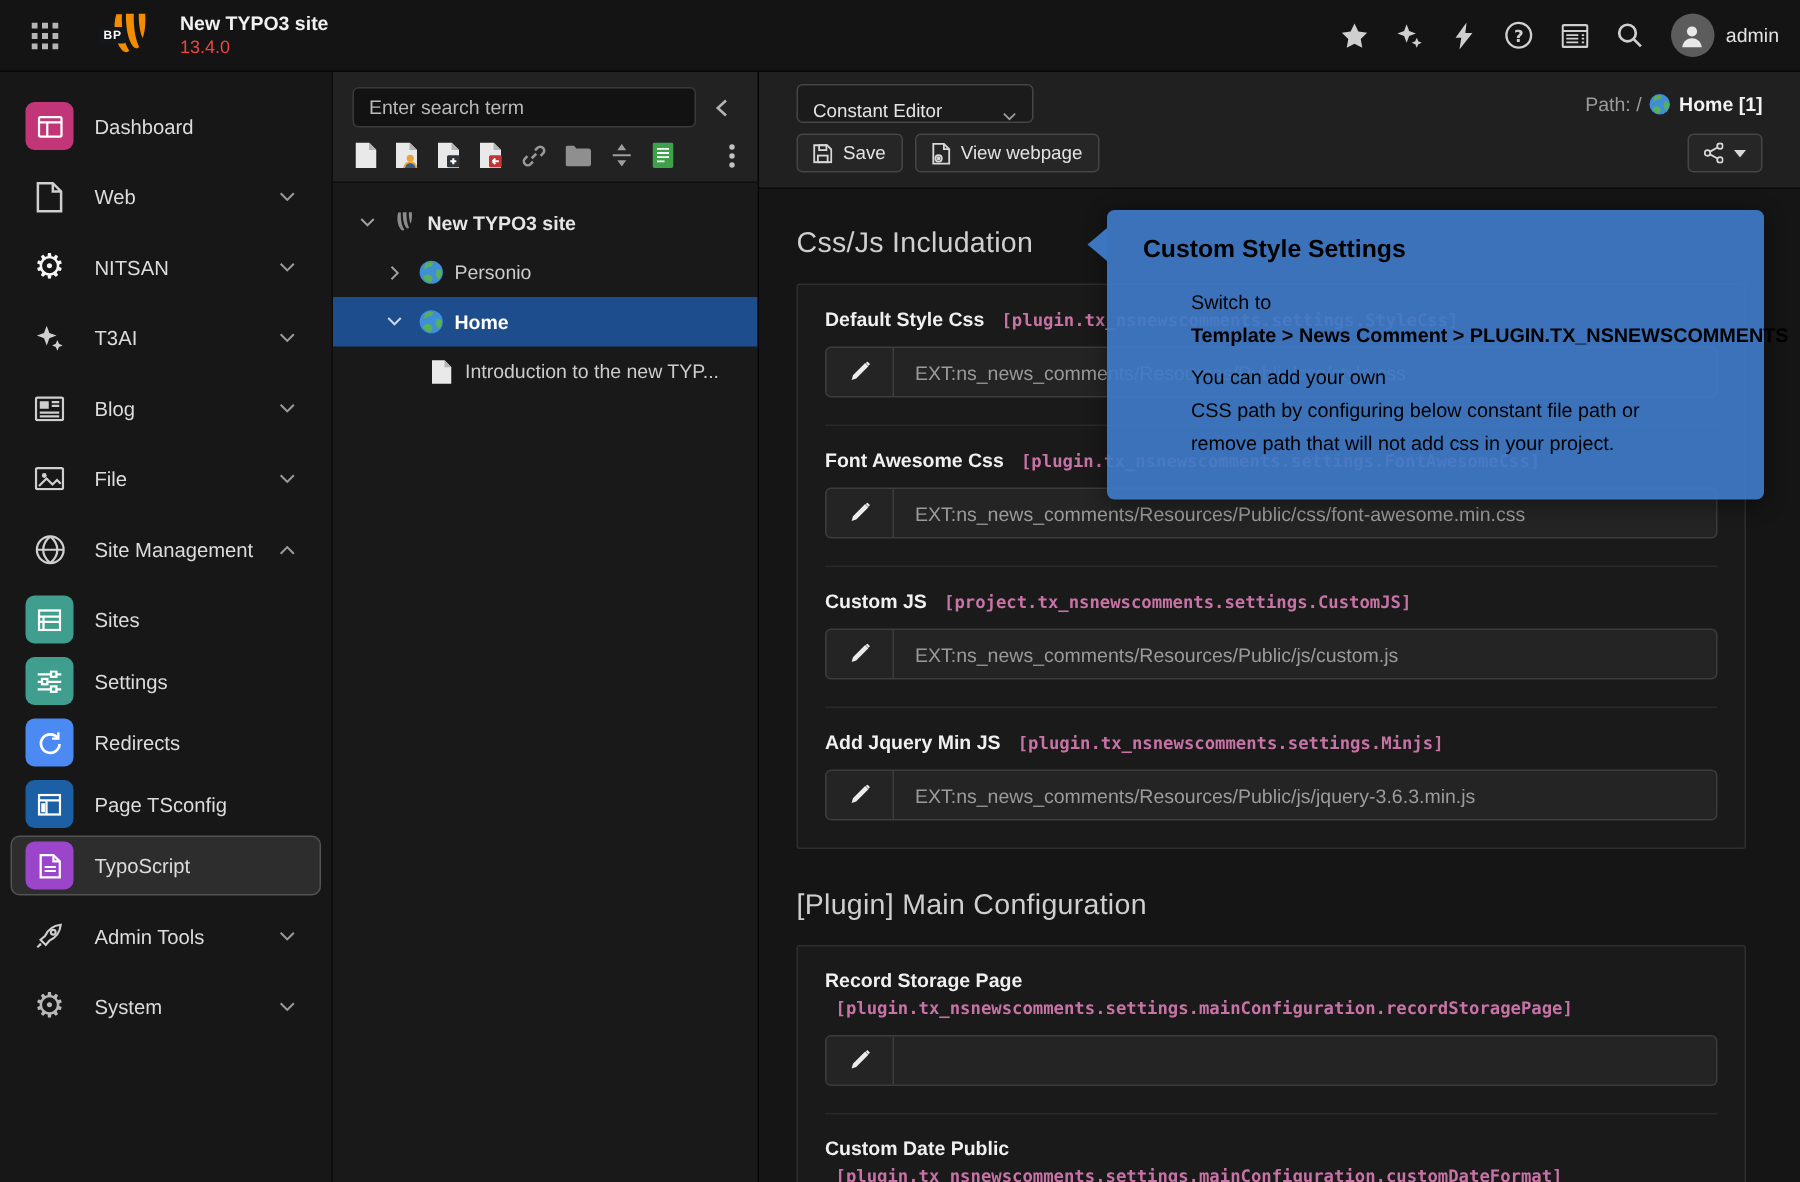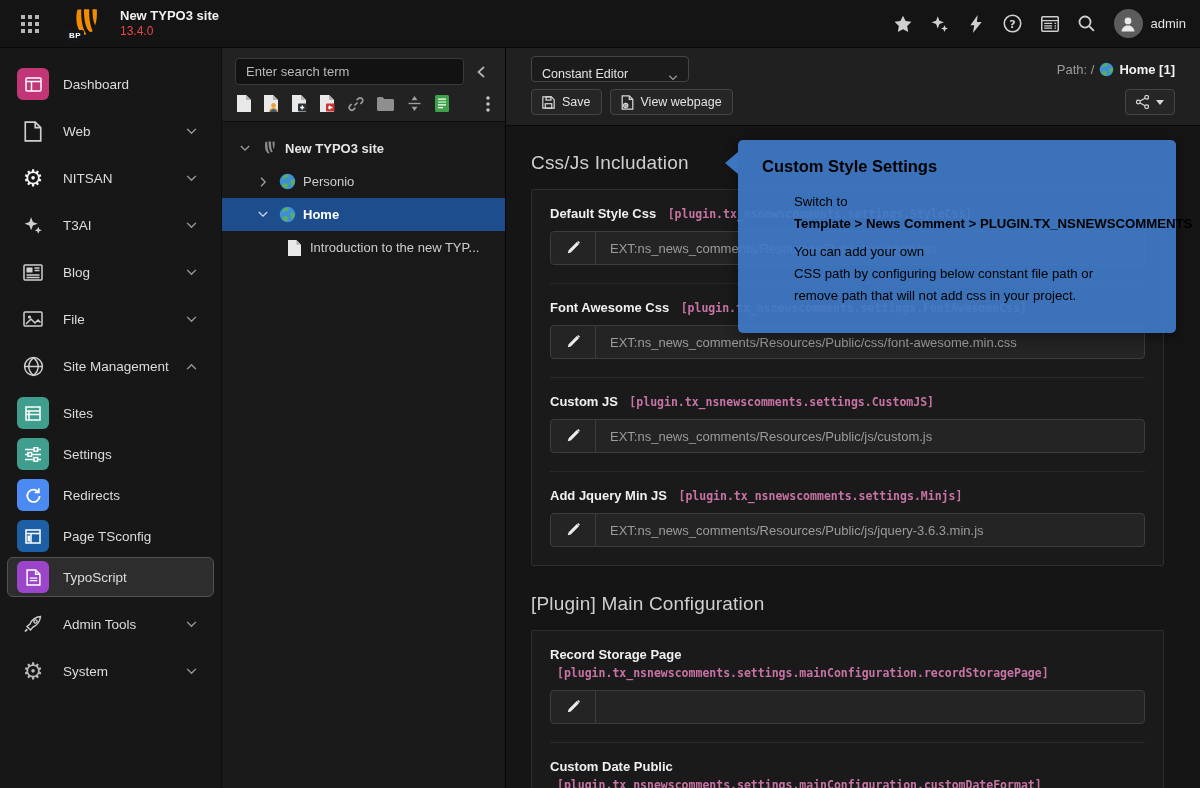--- a/index.html
+++ b/index.html
@@ -7,21 +7,21 @@
     font-family:"Liberation Sans", sans-serif; -webkit-font-smoothing:antialiased; }
   svg { display:block; }
   .uglyph { font-family:"DejaVu Sans", sans-serif; line-height:1; }
 
   
   .topbar { height:48px; background:#141414; border-bottom:1px solid #090909;
     display:flex; align-items:center; padding:0 14px; gap:12px; }
   .tb-grid { width:32px; height:32px; display:flex; align-items:center; justify-content:center;
     color:#b5b5b5; cursor:pointer; }
   .tb-logo { position:relative; width:36px; height:36px; margin-left:10px; }
-  .tb-badge { position:absolute; left:-2px; bottom:1px; background:#13171c; color:#fff;
+  .tb-badge { position:absolute; left:-2px; bottom:13px; background:#13171c; color:#fff;
     font-size:8px; font-weight:bold; padding:1px 3px; border-radius:2px; letter-spacing:.5px; }
   .tb-titles { line-height:1.25; margin-left:4px; }
   .tb-title { color:#f1f1f1; font-size:13px; font-weight:bold; }
   .tb-version { color:#ef4444; font-size:12px; }
   .tb-spacer { flex:1; }
   .tb-right { display:flex; align-items:center; gap:19px; }
   .tb-icon { color:#cfcfcf; cursor:pointer; display:flex; align-items:center; }
   .tb-user { display:flex; align-items:center; gap:8px; cursor:pointer; }
   .tb-avatar { width:29px; height:29px; border-radius:50%; background:#5c5c5c;
     display:flex; align-items:center; justify-content:center; color:#e8e8e8; overflow:hidden; }
@@ -640,21 +640,21 @@
               <svg width="14" height="14" viewBox="0 0 16 16" fill="currentColor">
                   <path d="M12.3 1.2l2.5 2.5-9.3 9.3L2 14l1-3.5zM14 0l2 2-1.2 1.2-2-2z"></path>
                 </svg>
               </span>
             <input type="text" value="EXT:ns_news_comments/Resources/Public/css/font-awesome.min.css" style="">
           </div>
         </div>
         <div class="field">
           <div>
             <span class="f-label">Custom JS</span>
-            <span class="f-const">[plugin.tx_nsnewscomments.settings.CustomJS]</span>
+            <span class="f-const">[project.tx_nsnewscomments.settings.CustomJS]</span>
           </div>
           <div class="igroup">
             <span class="pencil">
               <svg width="14" height="14" viewBox="0 0 16 16" fill="currentColor">
                   <path d="M12.3 1.2l2.5 2.5-9.3 9.3L2 14l1-3.5zM14 0l2 2-1.2 1.2-2-2z"></path>
                 </svg>
               </span>
             <input type="text" value="EXT:ns_news_comments/Resources/Public/js/custom.js" style="">
           </div>
         </div>

